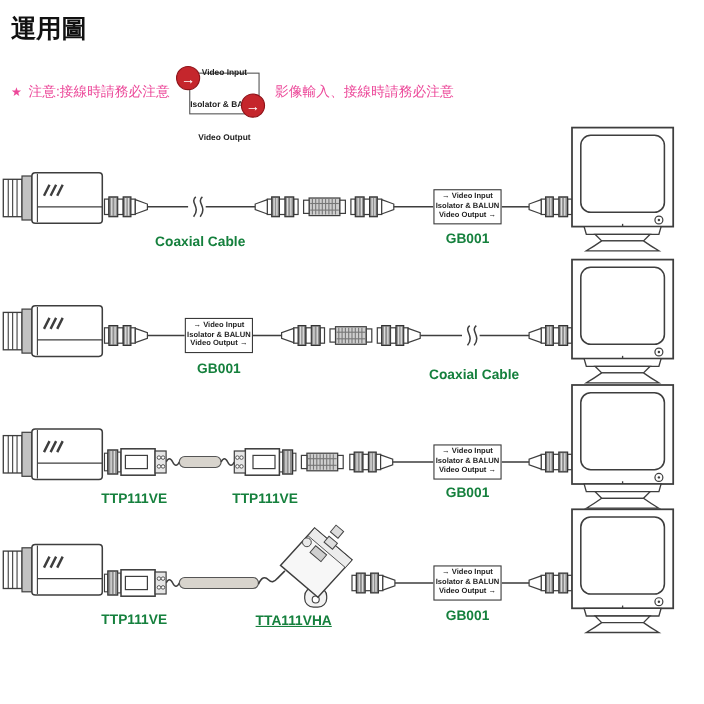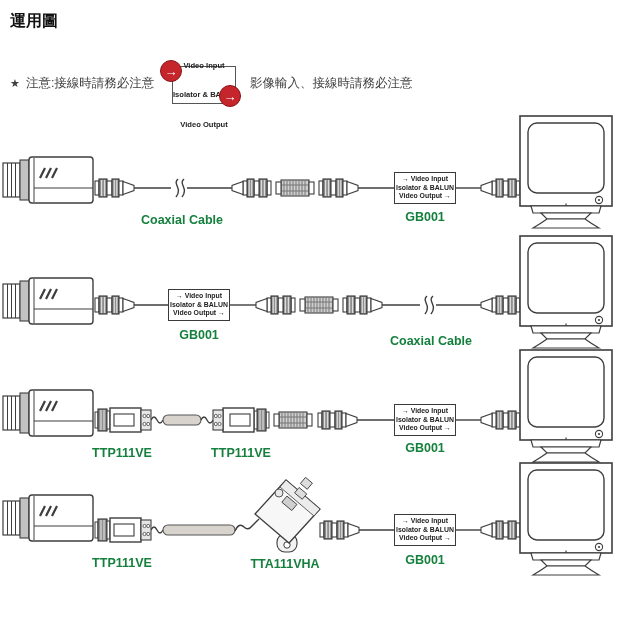--- a/index.html
+++ b/index.html
@@ -1,20 +1,20 @@
 <!DOCTYPE html>
 <html><head>
 <meta charset="utf-8">
 <style>
   html,body{margin:0;padding:0;background:#fff;}
   #stage{position:relative;width:640px;height:640px;background:#ffffff;overflow:hidden;
          font-family:"Liberation Sans","DejaVu Sans",sans-serif;}
   #art{position:absolute;left:0;top:0;z-index:1;}
-  .title{position:absolute;left:10px;top:11px;font-size:16px;font-weight:bold;color:#111;z-index:2;}
-  .notetext{position:absolute;top:75px;font-size:12.5px;color:#404040;z-index:2;white-space:nowrap;}
+  .title{position:absolute;left:10px;top:11px;font-size:23px;font-weight:bold;color:#111;z-index:2;}
+  .notetext{position:absolute;top:75px;font-size:12.5px;color:#ec4899;z-index:2;white-space:nowrap;}
   .star{font-size:11px;margin-right:6px;}
   .notebox{position:absolute;left:172px;top:66px;width:64px;height:38px;background:#fff;
            border:1.4px solid #555;box-sizing:border-box;display:flex;flex-direction:column;
            justify-content:center;text-align:center;z-index:2;}
   .notebox div{font-size:7.6px;font-weight:bold;line-height:9.6px;color:#222;white-space:nowrap;margin-top:20px;}
   .rcircle{position:absolute;width:22px;height:22px;border-radius:50%;background:#c5262c;
            border:1.5px solid #8e1218;color:#fff;display:flex;align-items:center;justify-content:center;
            font-weight:bold;font-size:13px;z-index:3;box-sizing:border-box;line-height:1;}
   .gbox{position:absolute;width:62px;height:32px;background:#fff;border:1.3px solid #3a3a3a;
         box-sizing:border-box;display:flex;flex-direction:column;justify-content:center;
@@ -211,16 +211,16 @@
   <div class="lbl" style="left:425px;top:210px;">GB001</div>
 
   <div class="lbl" style="left:199px;top:328px;">GB001</div>
   <div class="lbl" style="left:431px;top:334px;">Coaxial Cable</div>
 
   <div class="lbl" style="left:122px;top:446px;">TTP111VE</div>
   <div class="lbl" style="left:241px;top:446px;">TTP111VE</div>
   <div class="lbl" style="left:425px;top:441px;">GB001</div>
 
   <div class="lbl" style="left:122px;top:556px;">TTP111VE</div>
-  <div class="lbl" style="left:285px;top:557px;">TTA111VHA</div>
+  <div class="lbl" style="left:267px;top:557px;text-decoration:underline;">TTA111VHA</div>
   <div class="lbl" style="left:425px;top:553px;">GB001</div>
 
 </div>
 
 </body></html>

